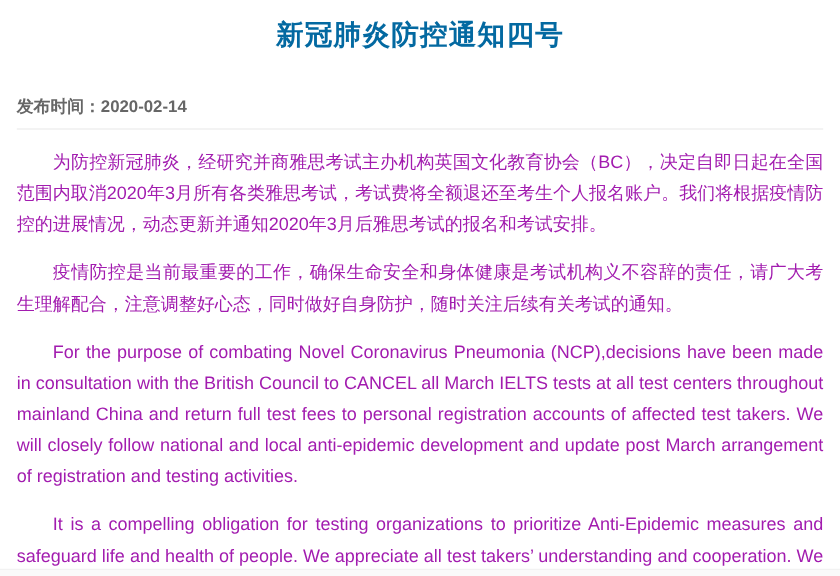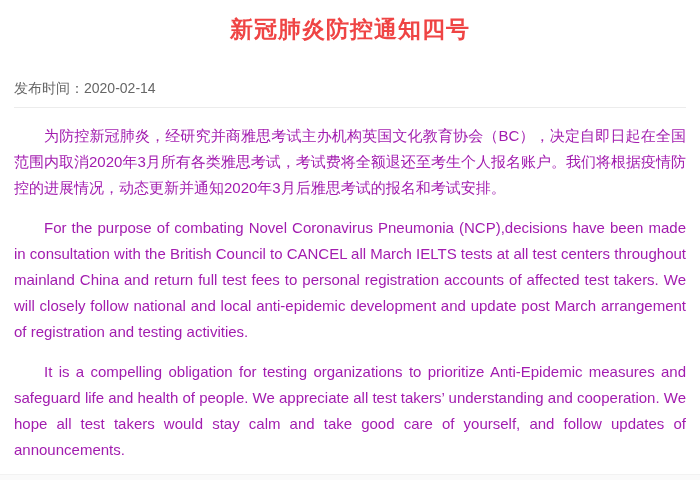--- a/index.html
+++ b/index.html
@@ -19,30 +19,31 @@
     box-sizing: border-box;
     padding: 0 14px;
   }
   .notice-title {
     margin: 0;
     padding-top: 15px;
     text-align: center;
     font-size: 23px;
     line-height: 29px;
     font-weight: 700;
-    color: #ef4444;
+    color: #0369a1;
     letter-spacing: 1px;
   }
   .meta-row {
     margin-top: 36px;
     padding-bottom: 11px;
     border-bottom: 1px solid #ececec;
     font-size: 14px;
     line-height: 16px;
     color: #666666;
+    font-weight: bold;
   }
   .meta-row .meta-label,
   .meta-row .meta-value {
     display: inline;
   }
   .content {
     padding-top: 15px;
   }
   .content p.para {
     margin: 0 0 14px 0;
@@ -67,18 +68,19 @@
 
 <div class="page">
   <h1 class="notice-title">新冠肺炎防控通知四号</h1>
 
   <div class="meta-row">
     <span class="meta-label">发布时间：</span><span class="meta-value">2020-02-14</span>
   </div>
 
   <div class="content">
       <p class="para" lang="zh">为防控新冠肺炎，经研究并商雅思考试主办机构英国文化教育协会（BC），决定自即日起在全国范围内取消2020年3月所有各类雅思考试，考试费将全额退还至考生个人报名账户。我们将根据疫情防控的进展情况，动态更新并通知2020年3月后雅思考试的报名和考试安排。</p>
+      <p class="para" lang="zh">疫情防控是当前最重要的工作，确保生命安全和身体健康是考试机构义不容辞的责任，请广大考生理解配合，注意调整好心态，同时做好自身防护，随时关注后续有关考试的通知。</p>
       <p class="para" lang="en">For the purpose of combating Novel Coronavirus Pneumonia (NCP),decisions have been made in consultation with the British Council to CANCEL all March IELTS tests at all test centers throughout mainland China and return full test fees to personal registration accounts of affected test takers. We will closely follow national and local anti-epidemic development and update post March arrangement of registration and testing activities.</p>
       <p class="para" lang="en">It is a compelling obligation for testing organizations to prioritize Anti-Epidemic measures and safeguard life and health of people. We appreciate all test takers’ understanding and cooperation. We hope all test takers would stay calm and take good care of yourself, and follow updates of announcements.</p>
     </div>
 
   <div class="footer-strip"></div>
 </div>
 
 </body></html>

